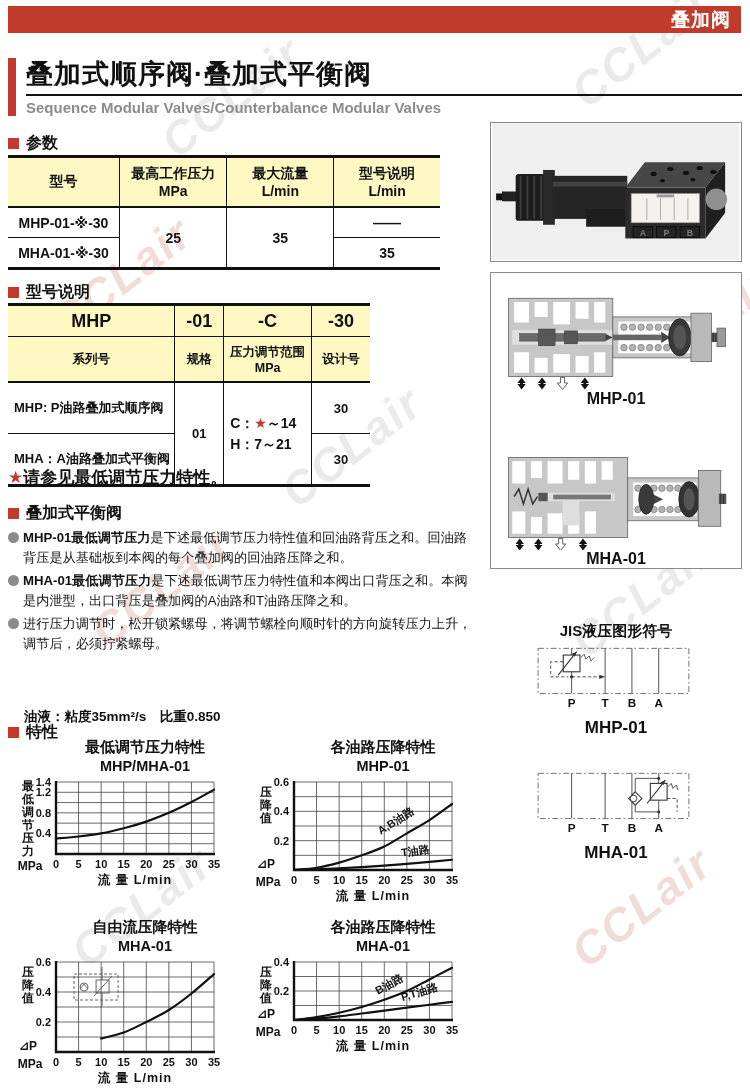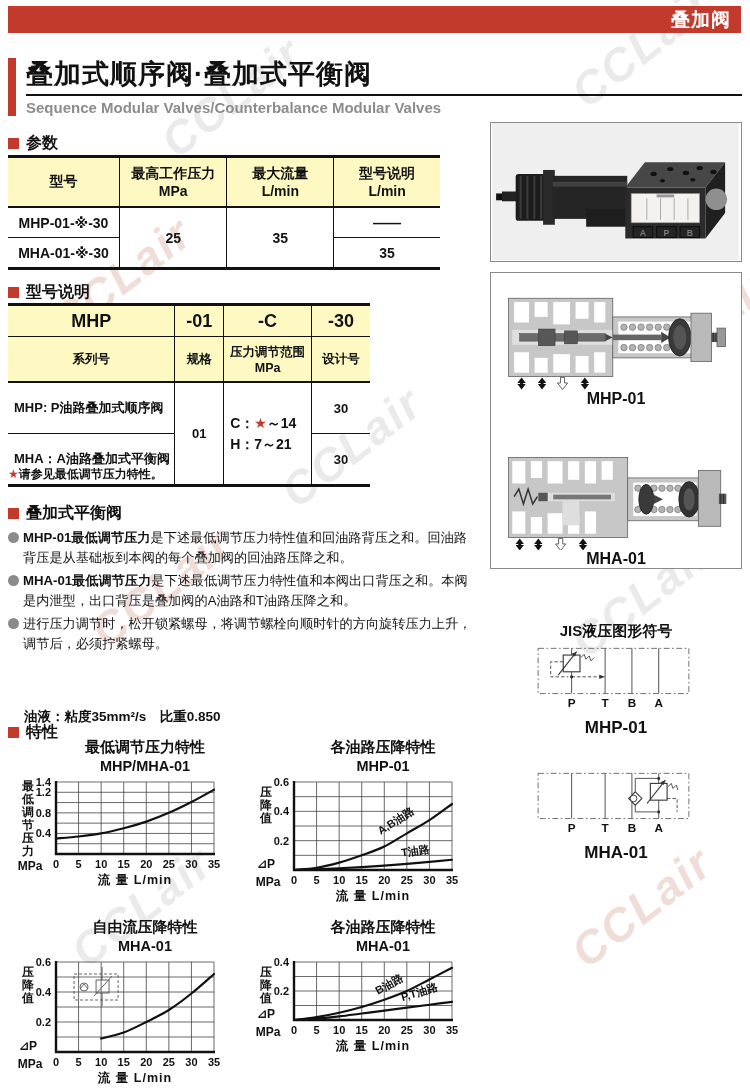--- a/index.html
+++ b/index.html
@@ -28,21 +28,21 @@
   .dtable .hd{background:#fef9c3;}
   .dtable .hdb{border-bottom:2.5px solid #111;}
   .params th{height:44px;font-size:14px;}
   .params td{height:25px;font-size:14px;}
   .model .code{font-size:18px;height:26px;}
   .model .lbl{font-size:12.5px;height:40px;}
   .model td{font-size:13px;}
   .model .desc{text-align:left;padding-left:6px;height:46px;}
   .model .rng{text-align:left;padding-left:6px;font-size:14px;line-height:1.5;}
   .star{color:#c13a2b;}
-  .foot{font-size:12px;font-weight:bold;}
+  .foot{font-size:17px;font-weight:bold;}
   
   .notes{width:472px;font-size:13.2px;line-height:1.55;}
   .notes .ni{display:flex;gap:4px;margin-bottom:2px;}
   .notes .dot{width:11px;height:11px;border-radius:50%;background:#8b8b8b;flex:none;margin-top:4px;}
   .notes .lead{font-weight:bold;}
   .fluid{font-size:13.5px;font-weight:bold;}
   
   .chartcell{width:236px;}
   .ct1{text-align:center;font-weight:bold;font-size:15px;padding-left:26px;}
   .ct2{text-align:center;font-weight:bold;font-size:14.5px;padding-left:26px;padding-top:1px;}

